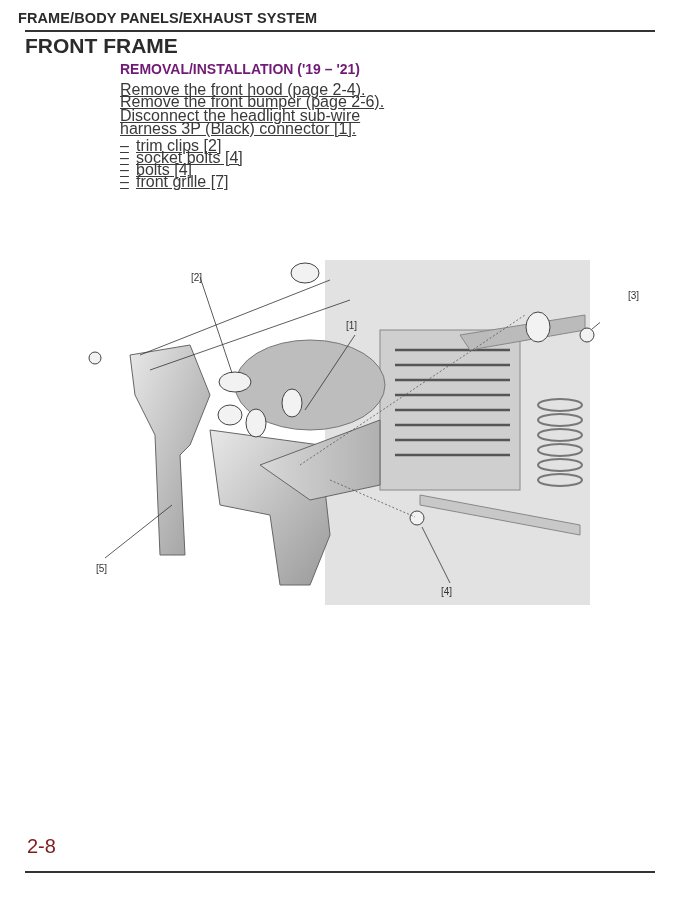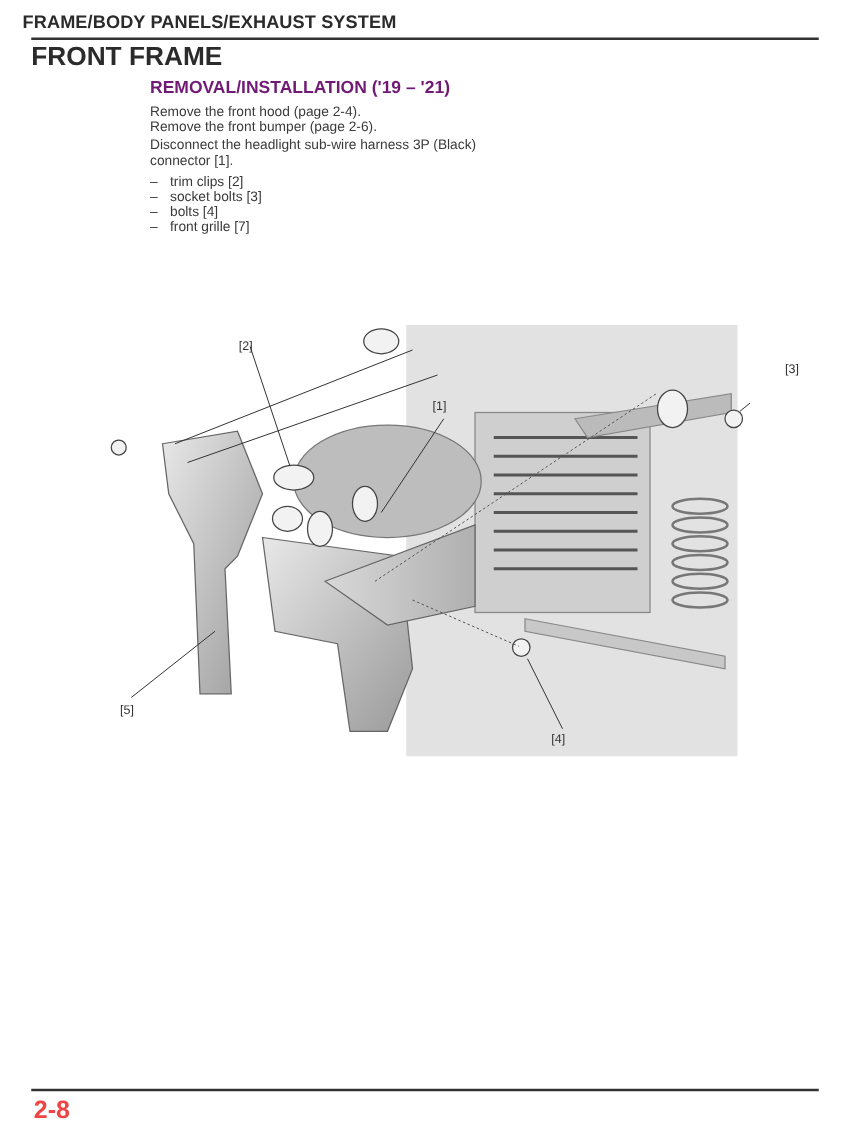--- a/index.html
+++ b/index.html
@@ -2,50 +2,50 @@
 <html><head>
   <meta charset="utf-8">
   <style>
     html, body { margin:0; padding:0; }
     body { width:675px; height:901px; background:#ffffff; position:relative; overflow:hidden;
            font-family:"Liberation Sans", sans-serif; color:#2a2a2a; }
     .section-header { position:absolute; left:18px; top:10px; font-size:14.5px; font-weight:bold; color:#2b2b2b; letter-spacing:0.1px; }
     .rule-top { position:absolute; left:25px; top:30px; width:630px; height:2px; background:#333; }
     .page-title { position:absolute; left:25px; top:34px; font-size:21px; font-weight:bold; color:#2b2b2b; }
     .sub-title { position:absolute; left:120px; top:61px; font-size:14px; font-weight:bold; color:#701a75; }
-    .body { position:absolute; left:120px; top:84px; width:300px; font-size:11px; line-height:12.2px; color:#3a3a3a; }
+    .body { position:absolute; left:120px; top:84px; width:300px; font-size:16px; line-height:12.2px; color:#3a3a3a;text-decoration:underline; }
     .body p { margin:0 0 5px 0; }
     .body ul { list-style:none; margin:0 0 5px 0; padding:0; }
     .body li { display:flex; }
     .body li .dash { width:16px; display:inline-block; }
     .figure { position:absolute; left:60px; top:255px; width:540px; height:360px; }
     .callout { position:absolute; font-size:10px; color:#333; }
     .rule-bottom { position:absolute; left:25px; top:871px; width:630px; height:2px; background:#333; }
-    .page-number { position:absolute; left:27px; top:877px; font-size:20px; font-weight:bold; color:#ef4444; }
+    .page-number { position:absolute; left:27px; top:835px; font-size:20px; font-weight:normal; color:#7f1d1d; }
   </style>
 </head>
 <body>
 
 <div class="section-header">FRAME/BODY PANELS/EXHAUST SYSTEM</div>
 <div class="rule-top"></div>
 <div class="page-title">FRONT FRAME</div>
 <div class="sub-title">REMOVAL/INSTALLATION ('19 – '21)</div>
 
 <div class="body">
   <p style="margin-bottom:2px"><span>Remove the front hood (page 2-4).</span><br>
      <span>Remove the front bumper (page 2-6).</span></p>
   <p>Disconnect the headlight sub-wire harness 3P (Black) connector [1].</p>
   <ul>
     <li>
         <span class="dash">–</span>
         <span>trim clips [2]</span>
       </li>
     <li>
         <span class="dash">–</span>
-        <span>socket bolts [3]</span>
+        <span>socket bolts [4]</span>
       </li>
     <li>
         <span class="dash">–</span>
         <span>bolts [4]</span>
       </li>
     <li>
         <span class="dash">–</span>
         <span>front grille [7]</span>
       </li>
   </ul>

